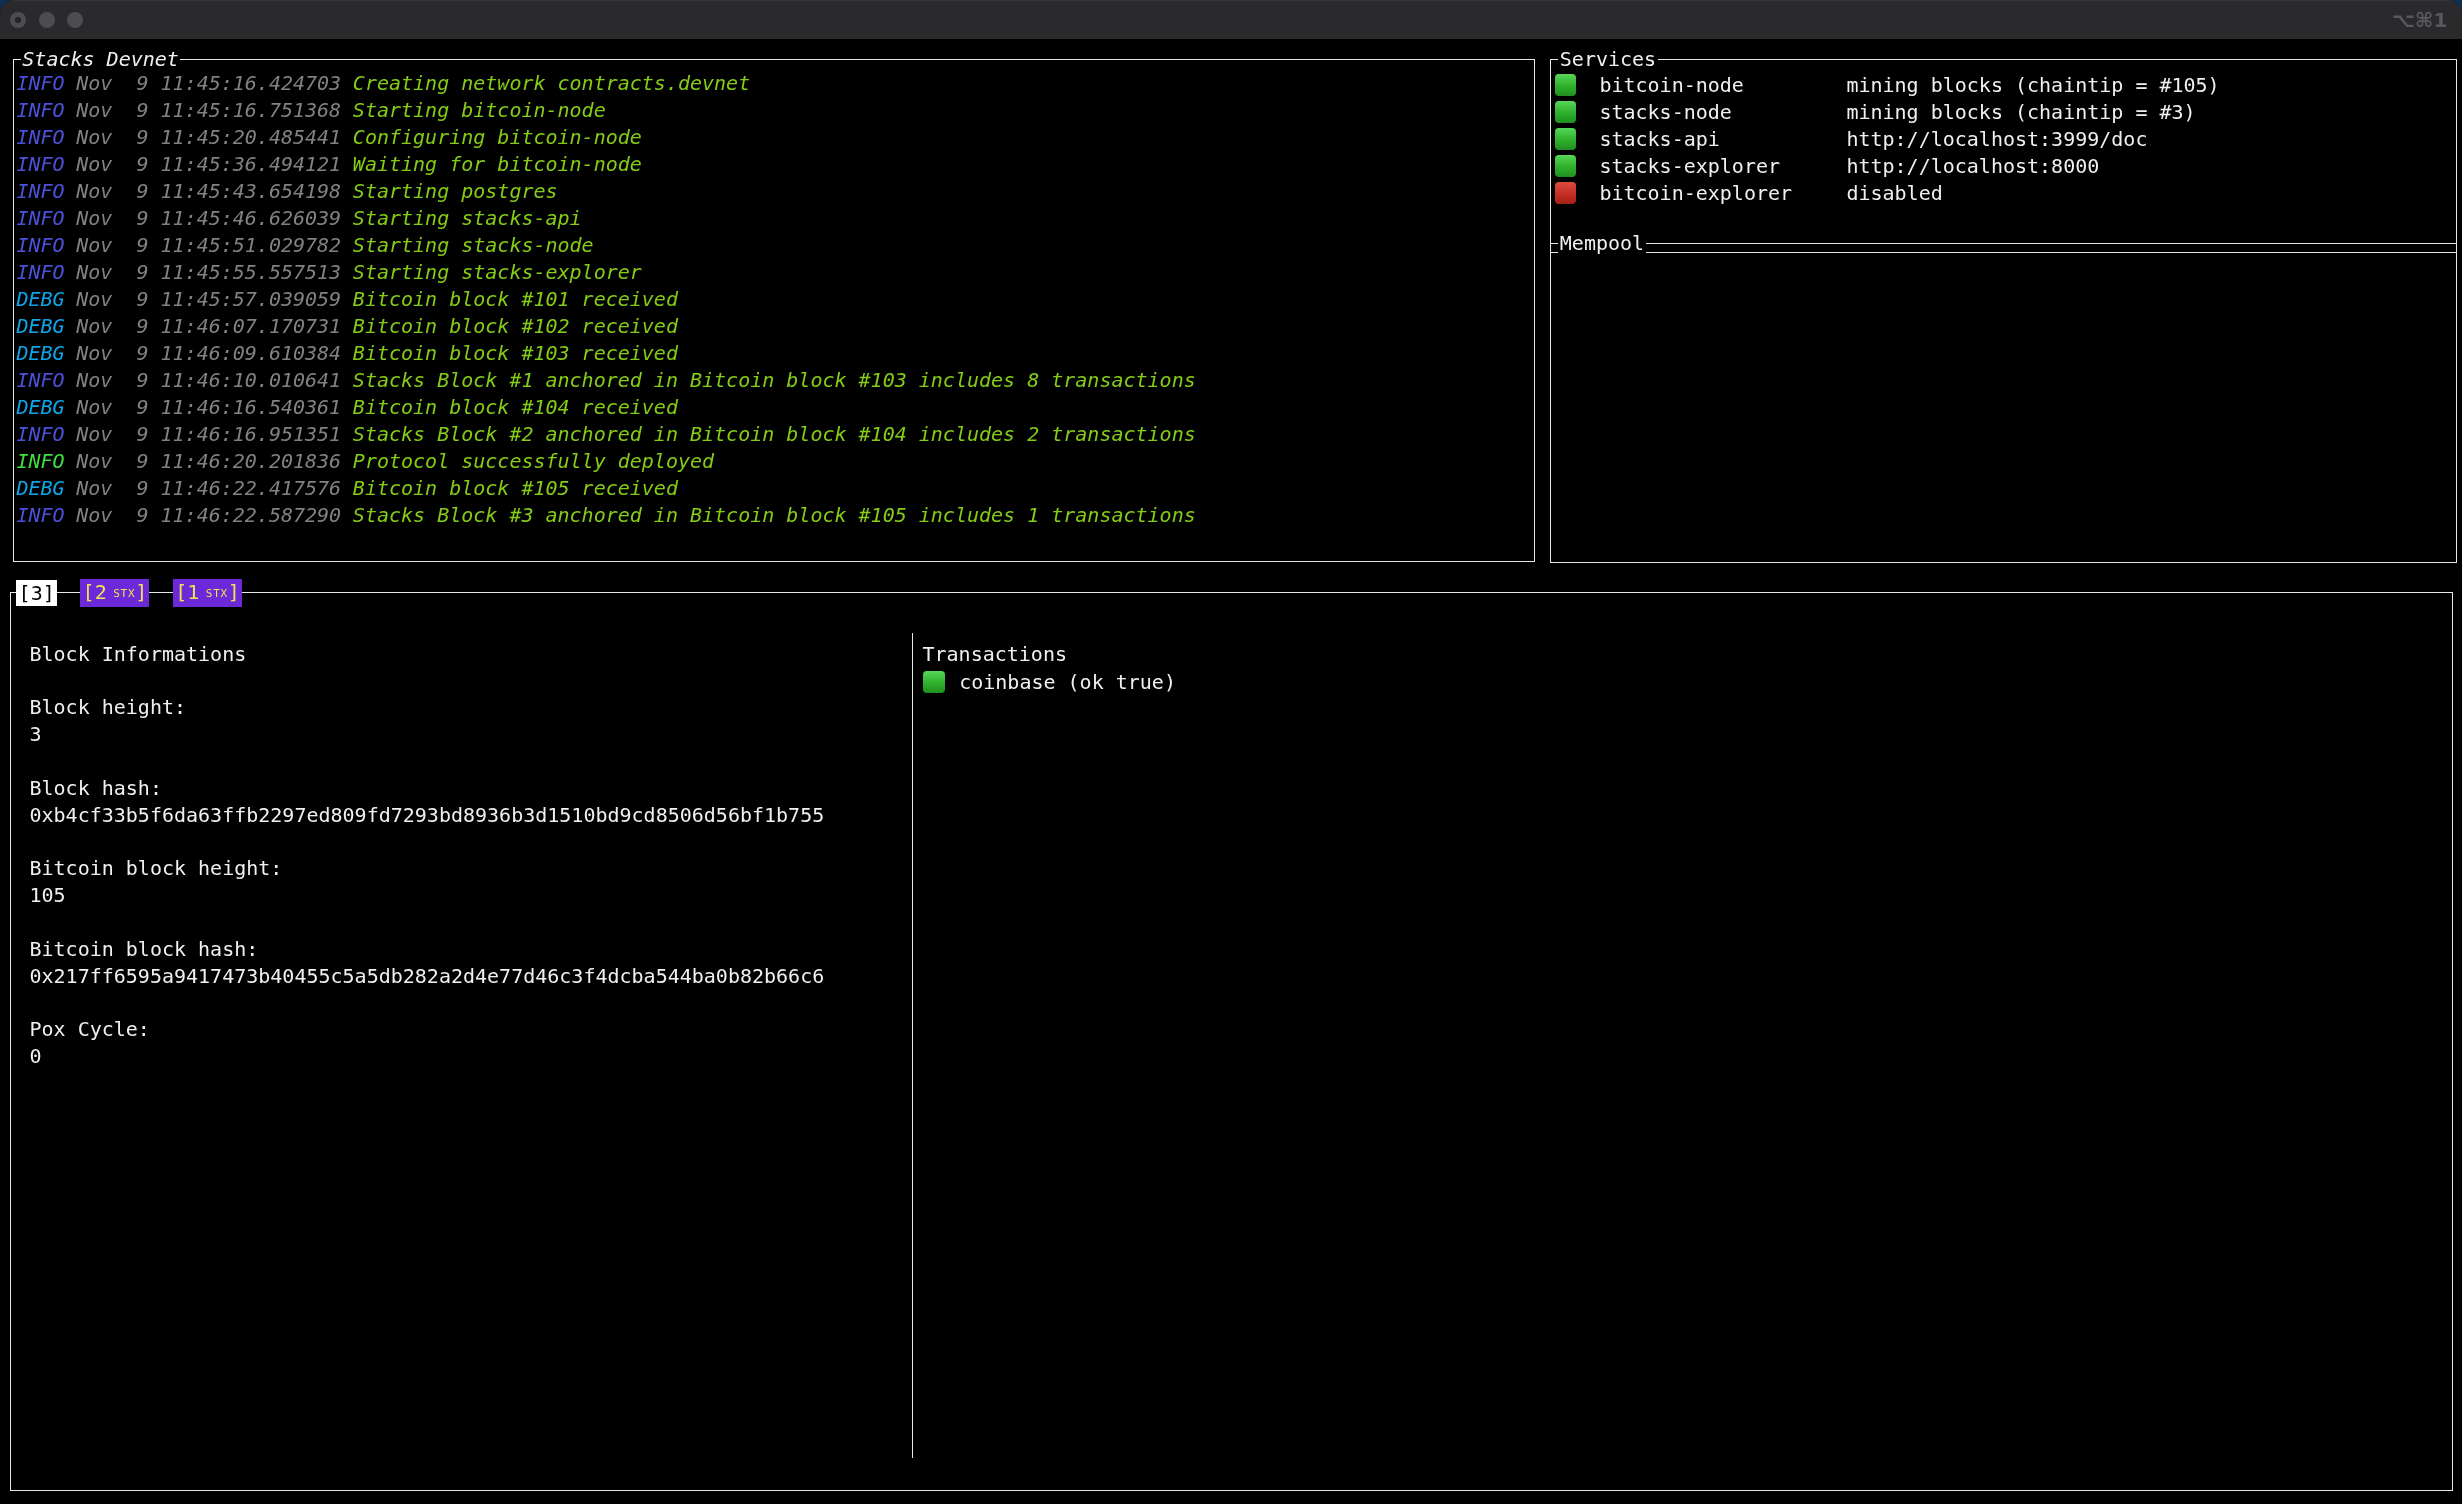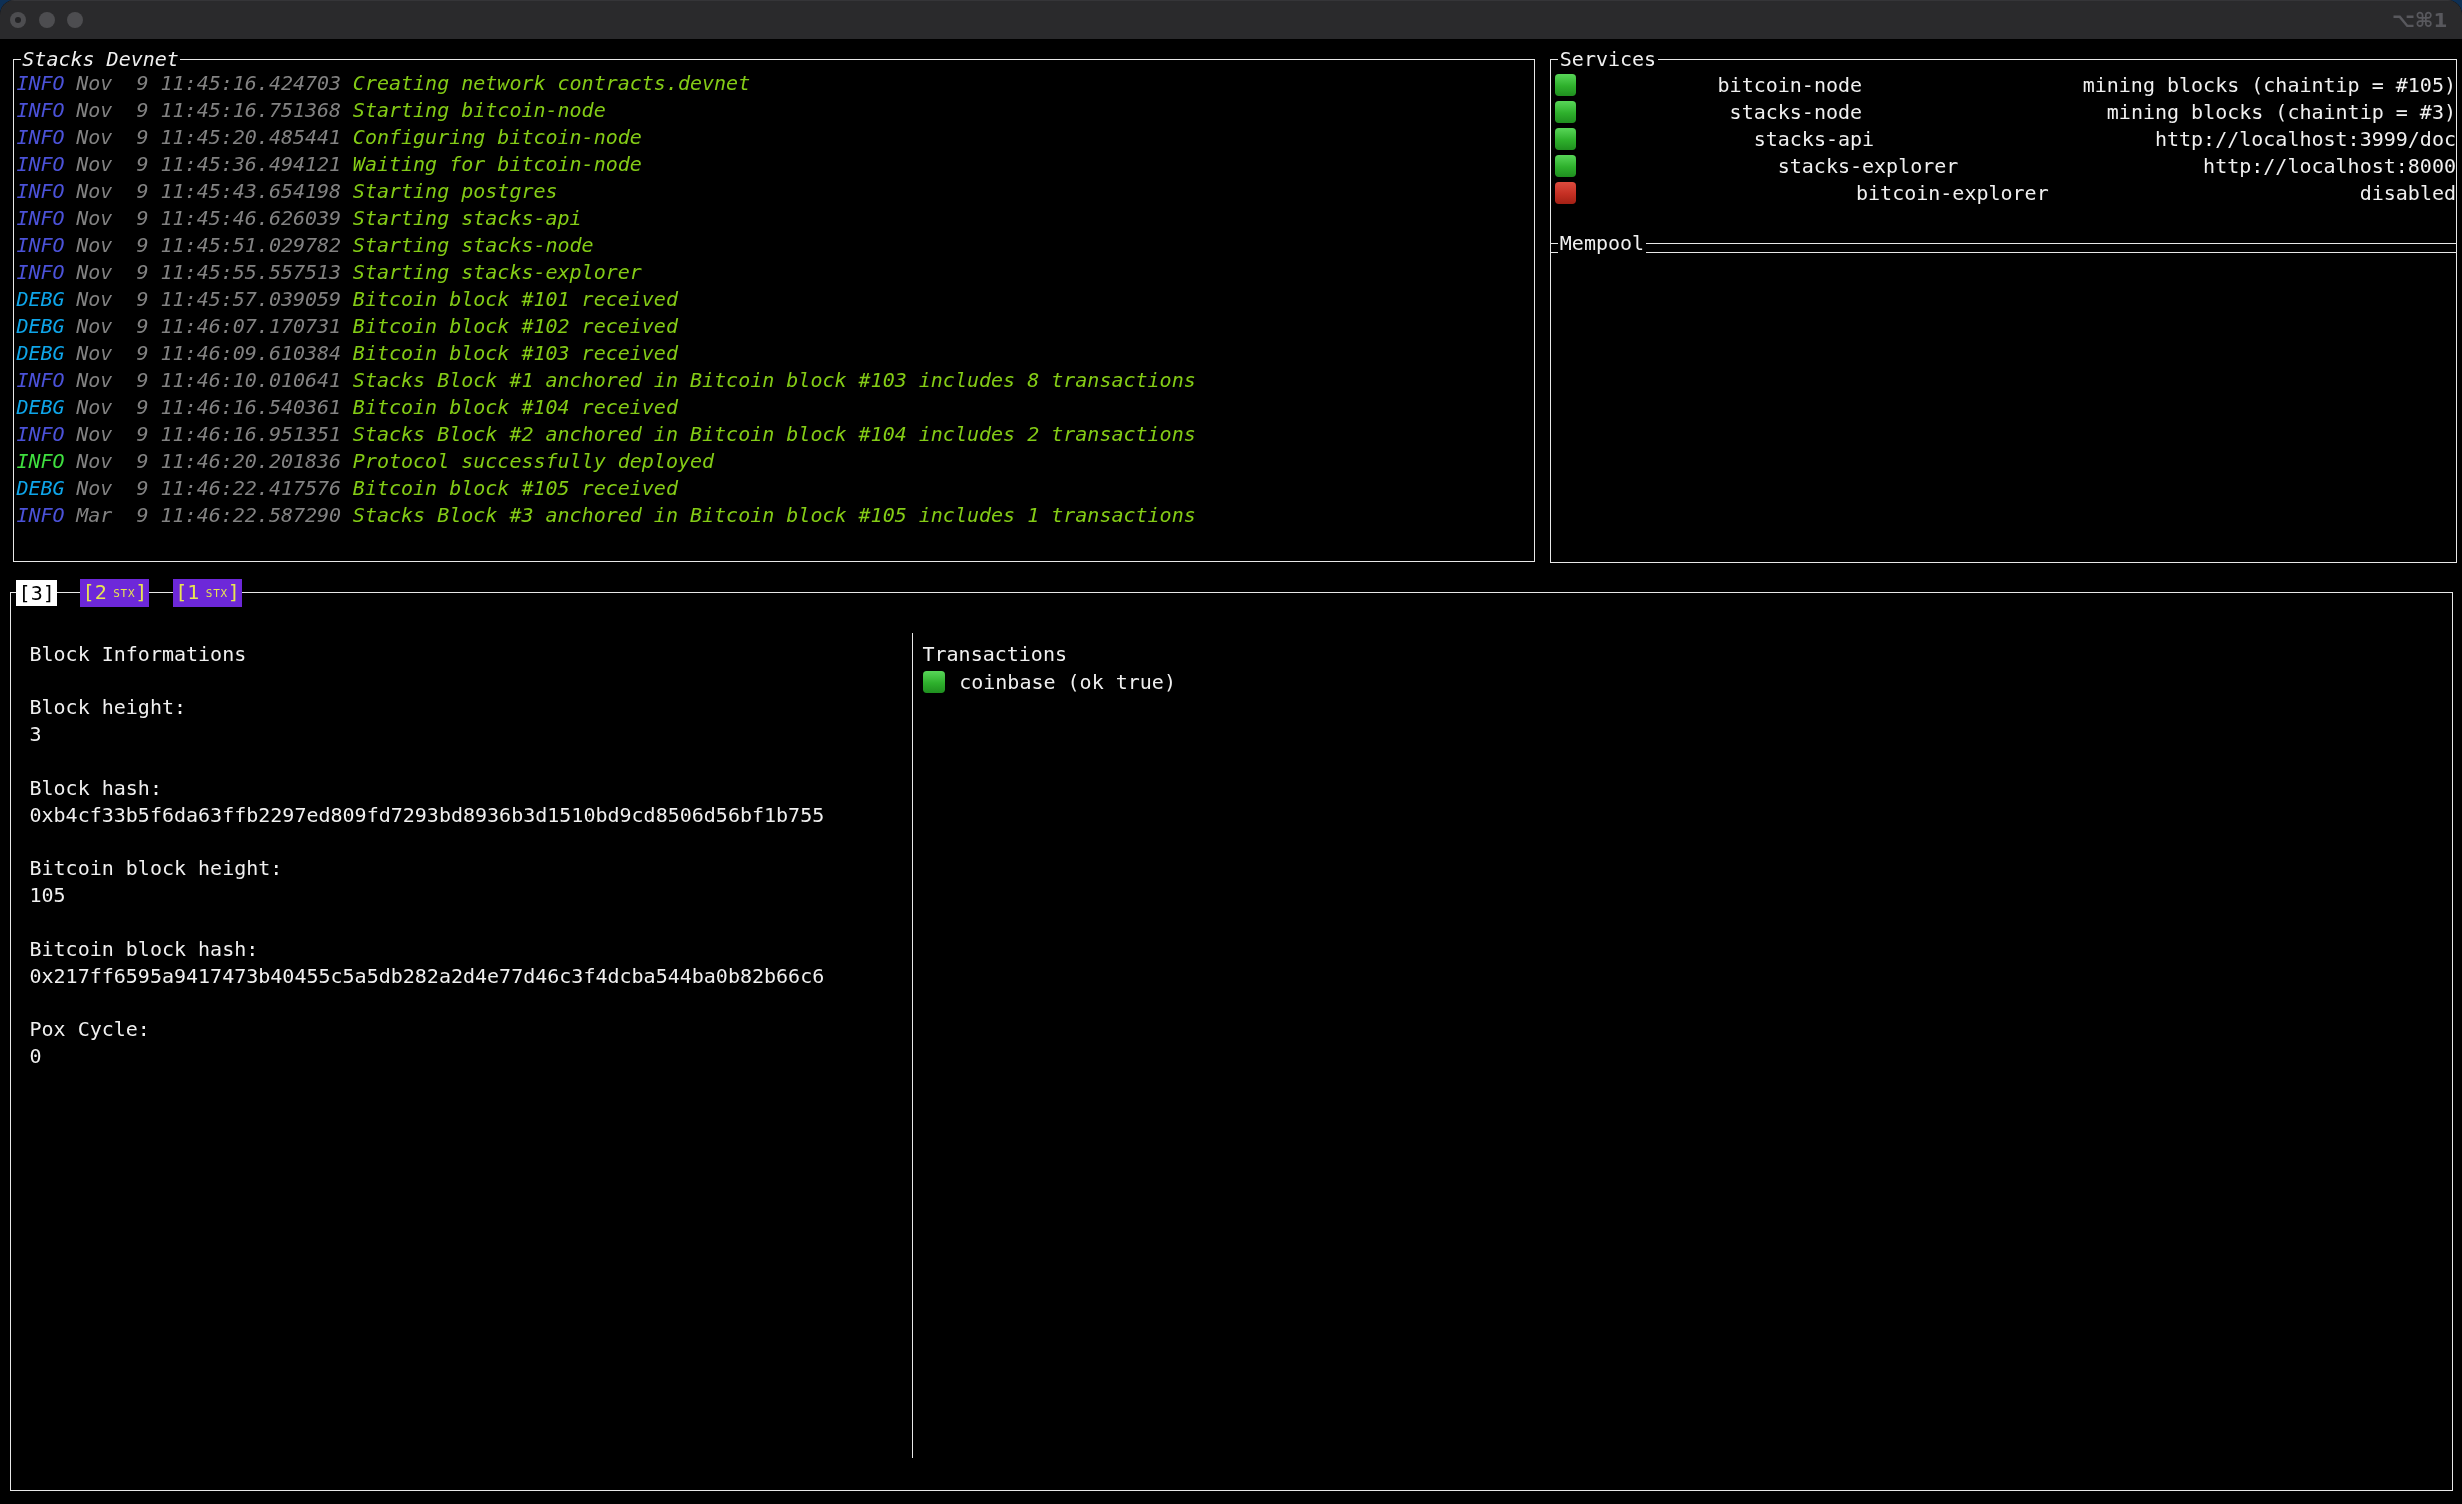--- a/index.html
+++ b/index.html
@@ -60,21 +60,21 @@
   .log-line { white-space:pre; line-height:27px; display:flex; }
   .log-lv { margin-right:11.7px; }
   .log-lv.blue  { color:#4b52d9; }
   .log-lv.green { color:#3fdf3f; }
   .log-lv.gray  { color:#0ea5e9; }
   .log-ts { color:#828282; margin-right:11.7px; }
   .log-msg { color:#84cc16; }
 
   
   .svc-list { padding-top:11.7px; }
-  .svc-row { display:flex; align-items:center; height:27px; padding-left:4.4px;justify-content:space-between; }
+  .svc-row { display:flex; align-items:center; height:27px; padding-left:4.4px; }
   .dot { width:20.5px; height:22px; border-radius:3.7px; margin-right:23.5px; flex:none; }
   .dot.green { background:linear-gradient(180deg,#58d658 0%,#2eb02c 55%,#1f8f1f 100%); }
   .dot.red   { background:linear-gradient(180deg,#dd4b3e 0%,#c42f23 55%,#a32015 100%); }
   .svc-name { width:247px; }
   .svc-detail { white-space:pre; }
 
   
   .tabbar { position:absolute; top:-14px; left:5.9px; display:flex; align-items:center; gap:23.5px; }
   .tab { background:#6d28d9; line-height:26.4px; padding:0 2.2px; color:#e8e552; white-space:pre; }
   .tab.selected { background:#ffffff; color:#000; }
@@ -210,21 +210,21 @@
           </div>
 
           <div class="log-line">
             <span class="log-lv gray">DEBG</span>
             <span class="log-ts">Nov  9 11:46:22.417576</span>
             <span class="log-msg">Bitcoin block #105 received</span>
           </div>
 
           <div class="log-line">
             <span class="log-lv blue">INFO</span>
-            <span class="log-ts">Mar  9 11:46:22.587290</span>
+            <span class="log-ts">Nov  9 11:46:22.587290</span>
             <span class="log-msg">Stacks Block #3 anchored in Bitcoin block #105 includes 1 transactions</span>
           </div>
         </div>
     </div>
 
     <div class="panel" id="services-panel">
       <span class="panel-title">Services</span>
       <div class="svc-list">
 
           <div class="svc-row">

